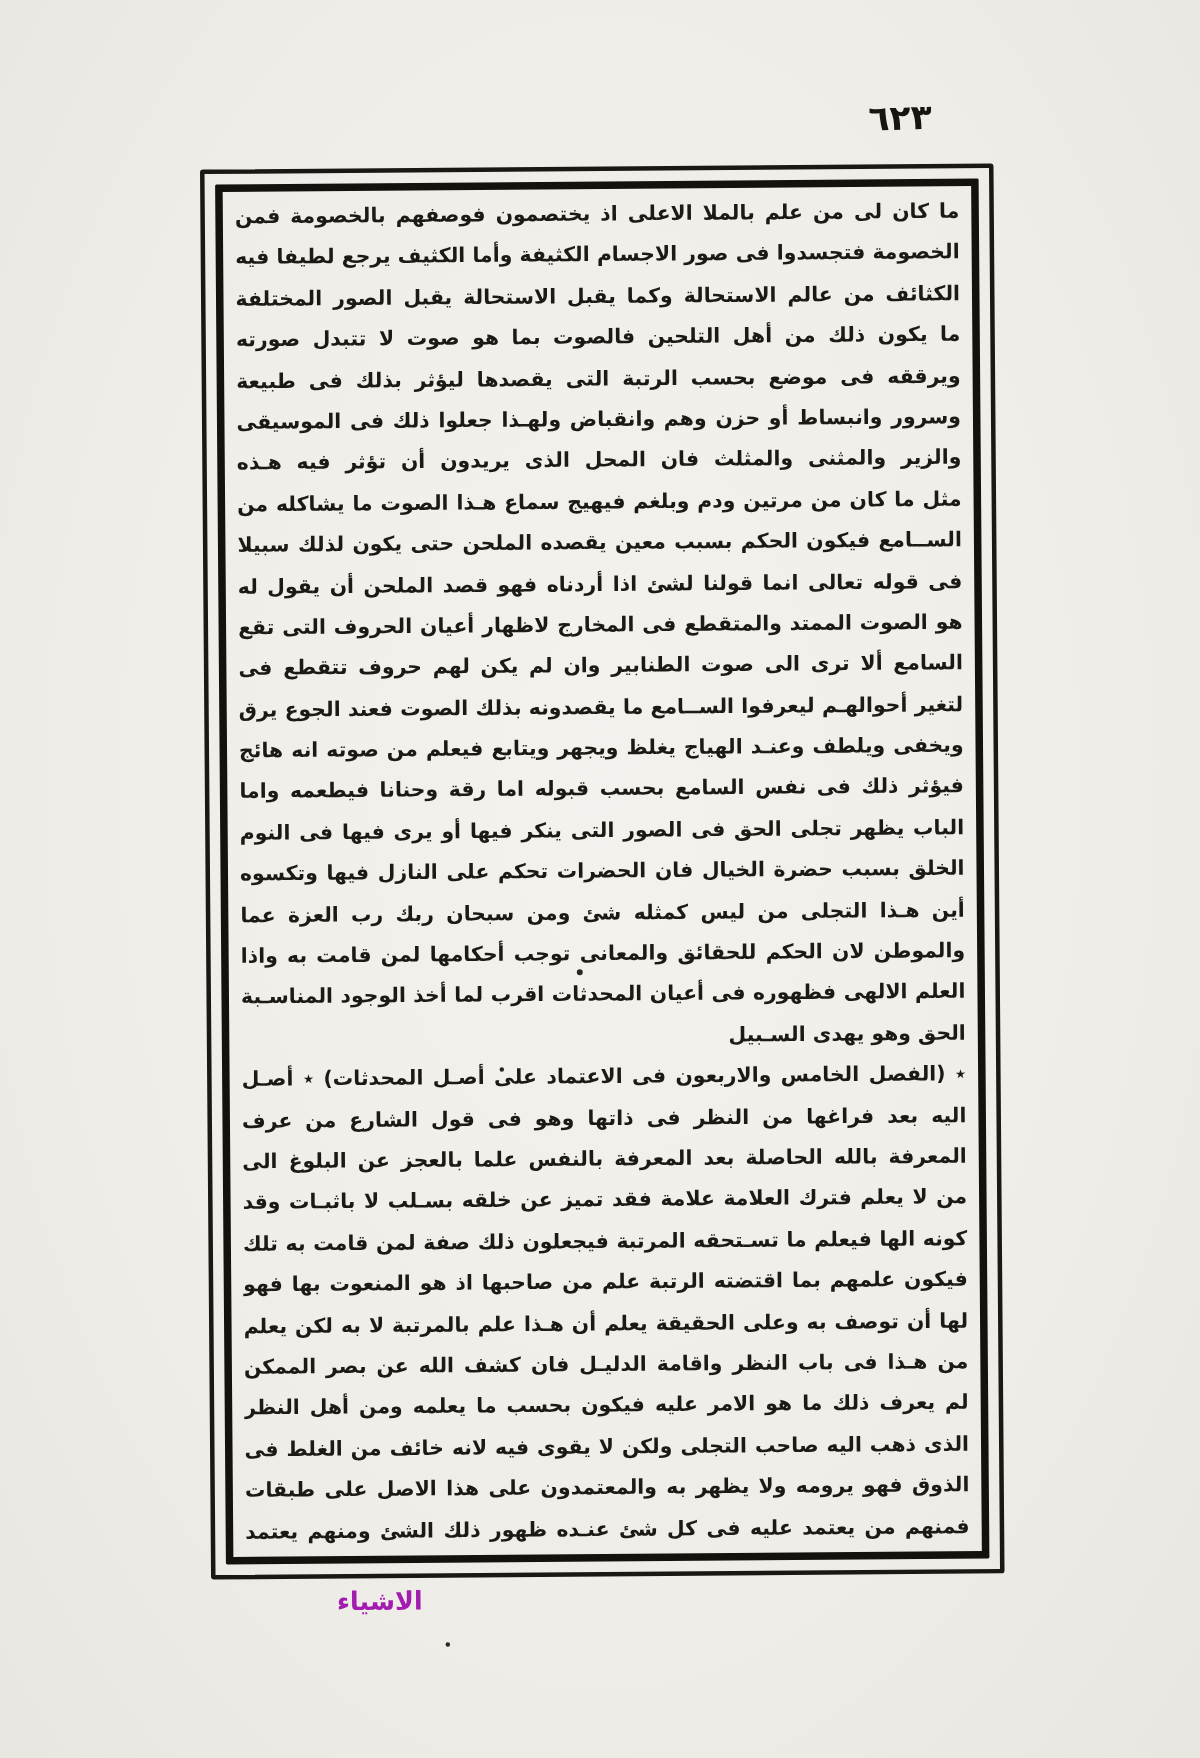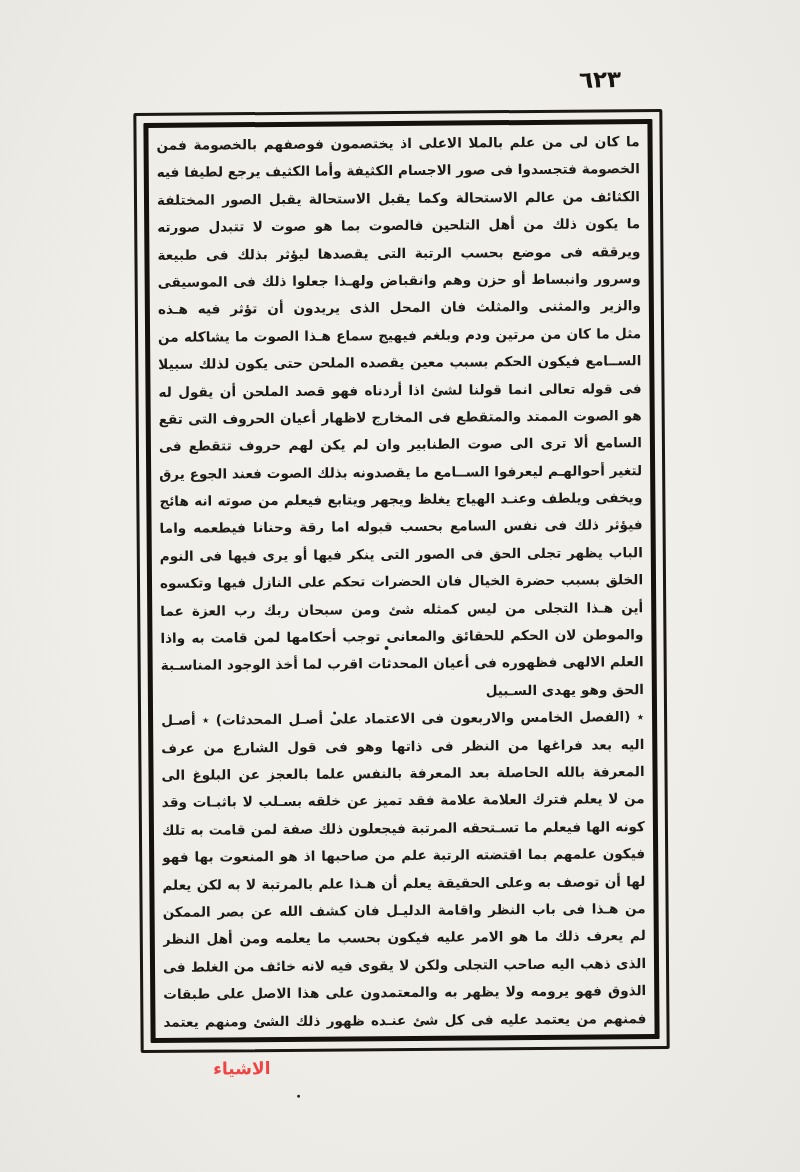--- a/index.html
+++ b/index.html
@@ -39,22 +39,22 @@
     height:27.4px;overflow:hidden;
     font-size:13.6px;line-height:27.4px;font-weight:bold;
     text-align:justify;text-align-last:justify;
     white-space:normal;
   }
   .line.para-end{
     text-align-last:right;
   }
   .catchword{
     position:absolute;left:198px;top:1057px;width:80px;
-    font-size:17px;font-weight:bold;color:#ef4444;
-    direction:rtl;text-align:center;
+    font-size:17px;font-weight:bold;color:#a21caf;
+    direction:rtl;
   }
   .ink-speck{
     position:absolute;background:#2a2métal520;background:#2a2520;border-radius:50%;
   }
   .speck-a{left:384px;top:646px;width:4px;height:4px;}
   .speck-b{left:332px;top:711px;width:3px;height:3px;}
   .speck-c{left:293px;top:1094px;width:3px;height:3px;}
 </style>
 </head>
 <body>

